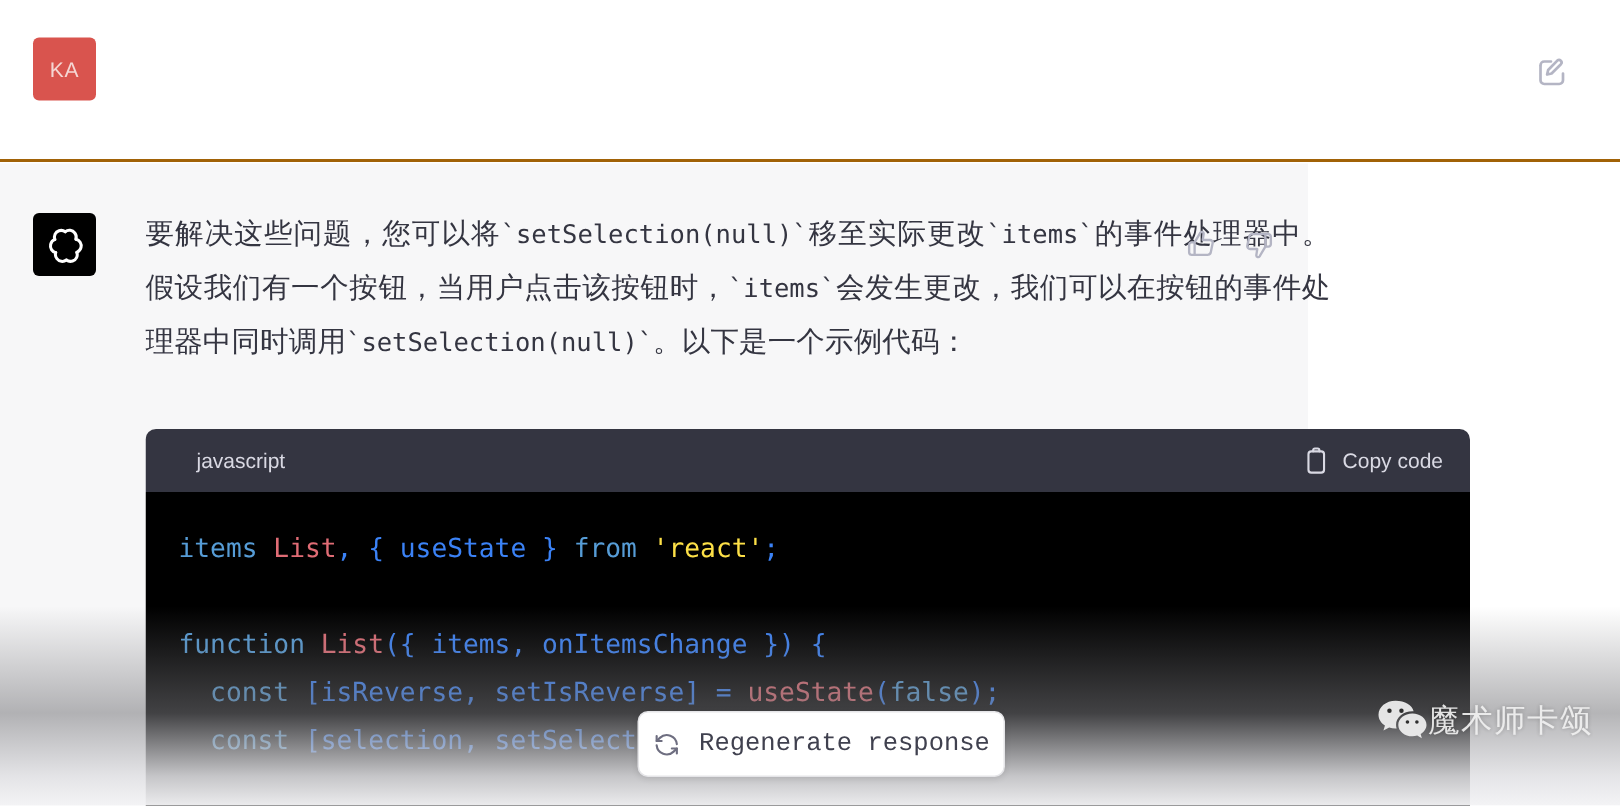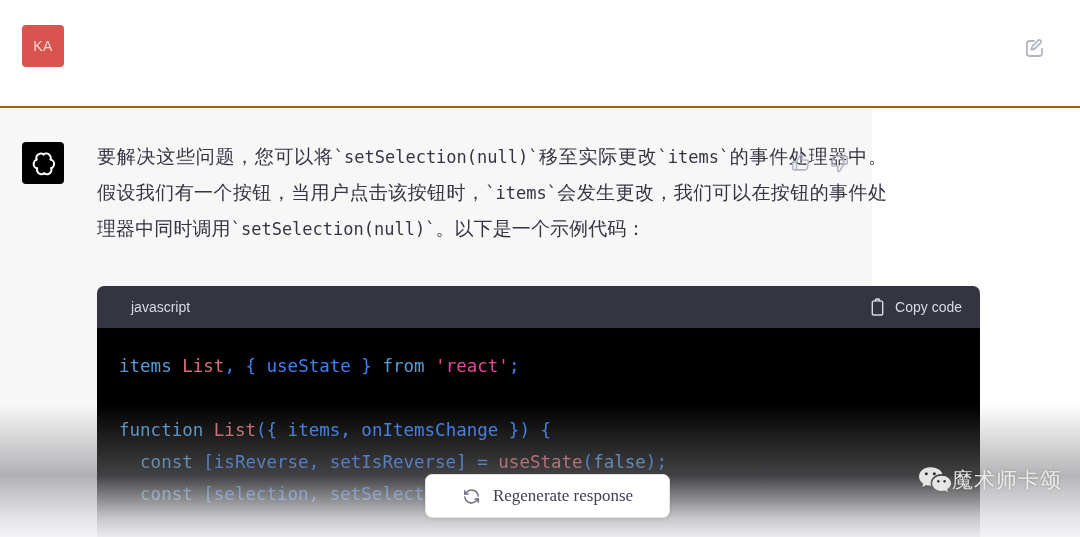--- a/index.html
+++ b/index.html
@@ -163,21 +163,21 @@
     font-size: 17.5px;
     line-height: 32px;
     color: #ffffff;
     white-space: pre;
     padding-left: 22px;
     letter-spacing: 0;
   }
 
   .tok-kw   { color: #569cd6; }
   .tok-fn   { color: #e06c75; }
-  .tok-str  { color: #ec4899; text-align: right; }
+  .tok-str  { color: #fde047; text-align: right; }
   .tok-lit  { color: #569cd6; }
   .tok-pl   { color: #3b82f6; }
 
   
   .fade-overlay {
     position: absolute;
     left: 0;
     top: 375px;
     width: 1080px;
     height: 162px;
@@ -203,21 +203,21 @@
     display: flex;
     align-items: center;
     justify-content: center;
     gap: 12px;
     box-shadow: 0 1px 4px rgba(0,0,0,0.10);
   }
 
   .regenerate-label {
     font-size: 17px;
     color: #40414f;
-    font-family: Liberation Serif, serif;
+    font-family: Liberation Mono, monospace;
   }
 
   .regen-icon { width: 19px; height: 19px; color: #6e6e80; }
 
   
   .watermark {
     position: absolute;
     right: 18px;
     top: 466px;
     display: flex;

